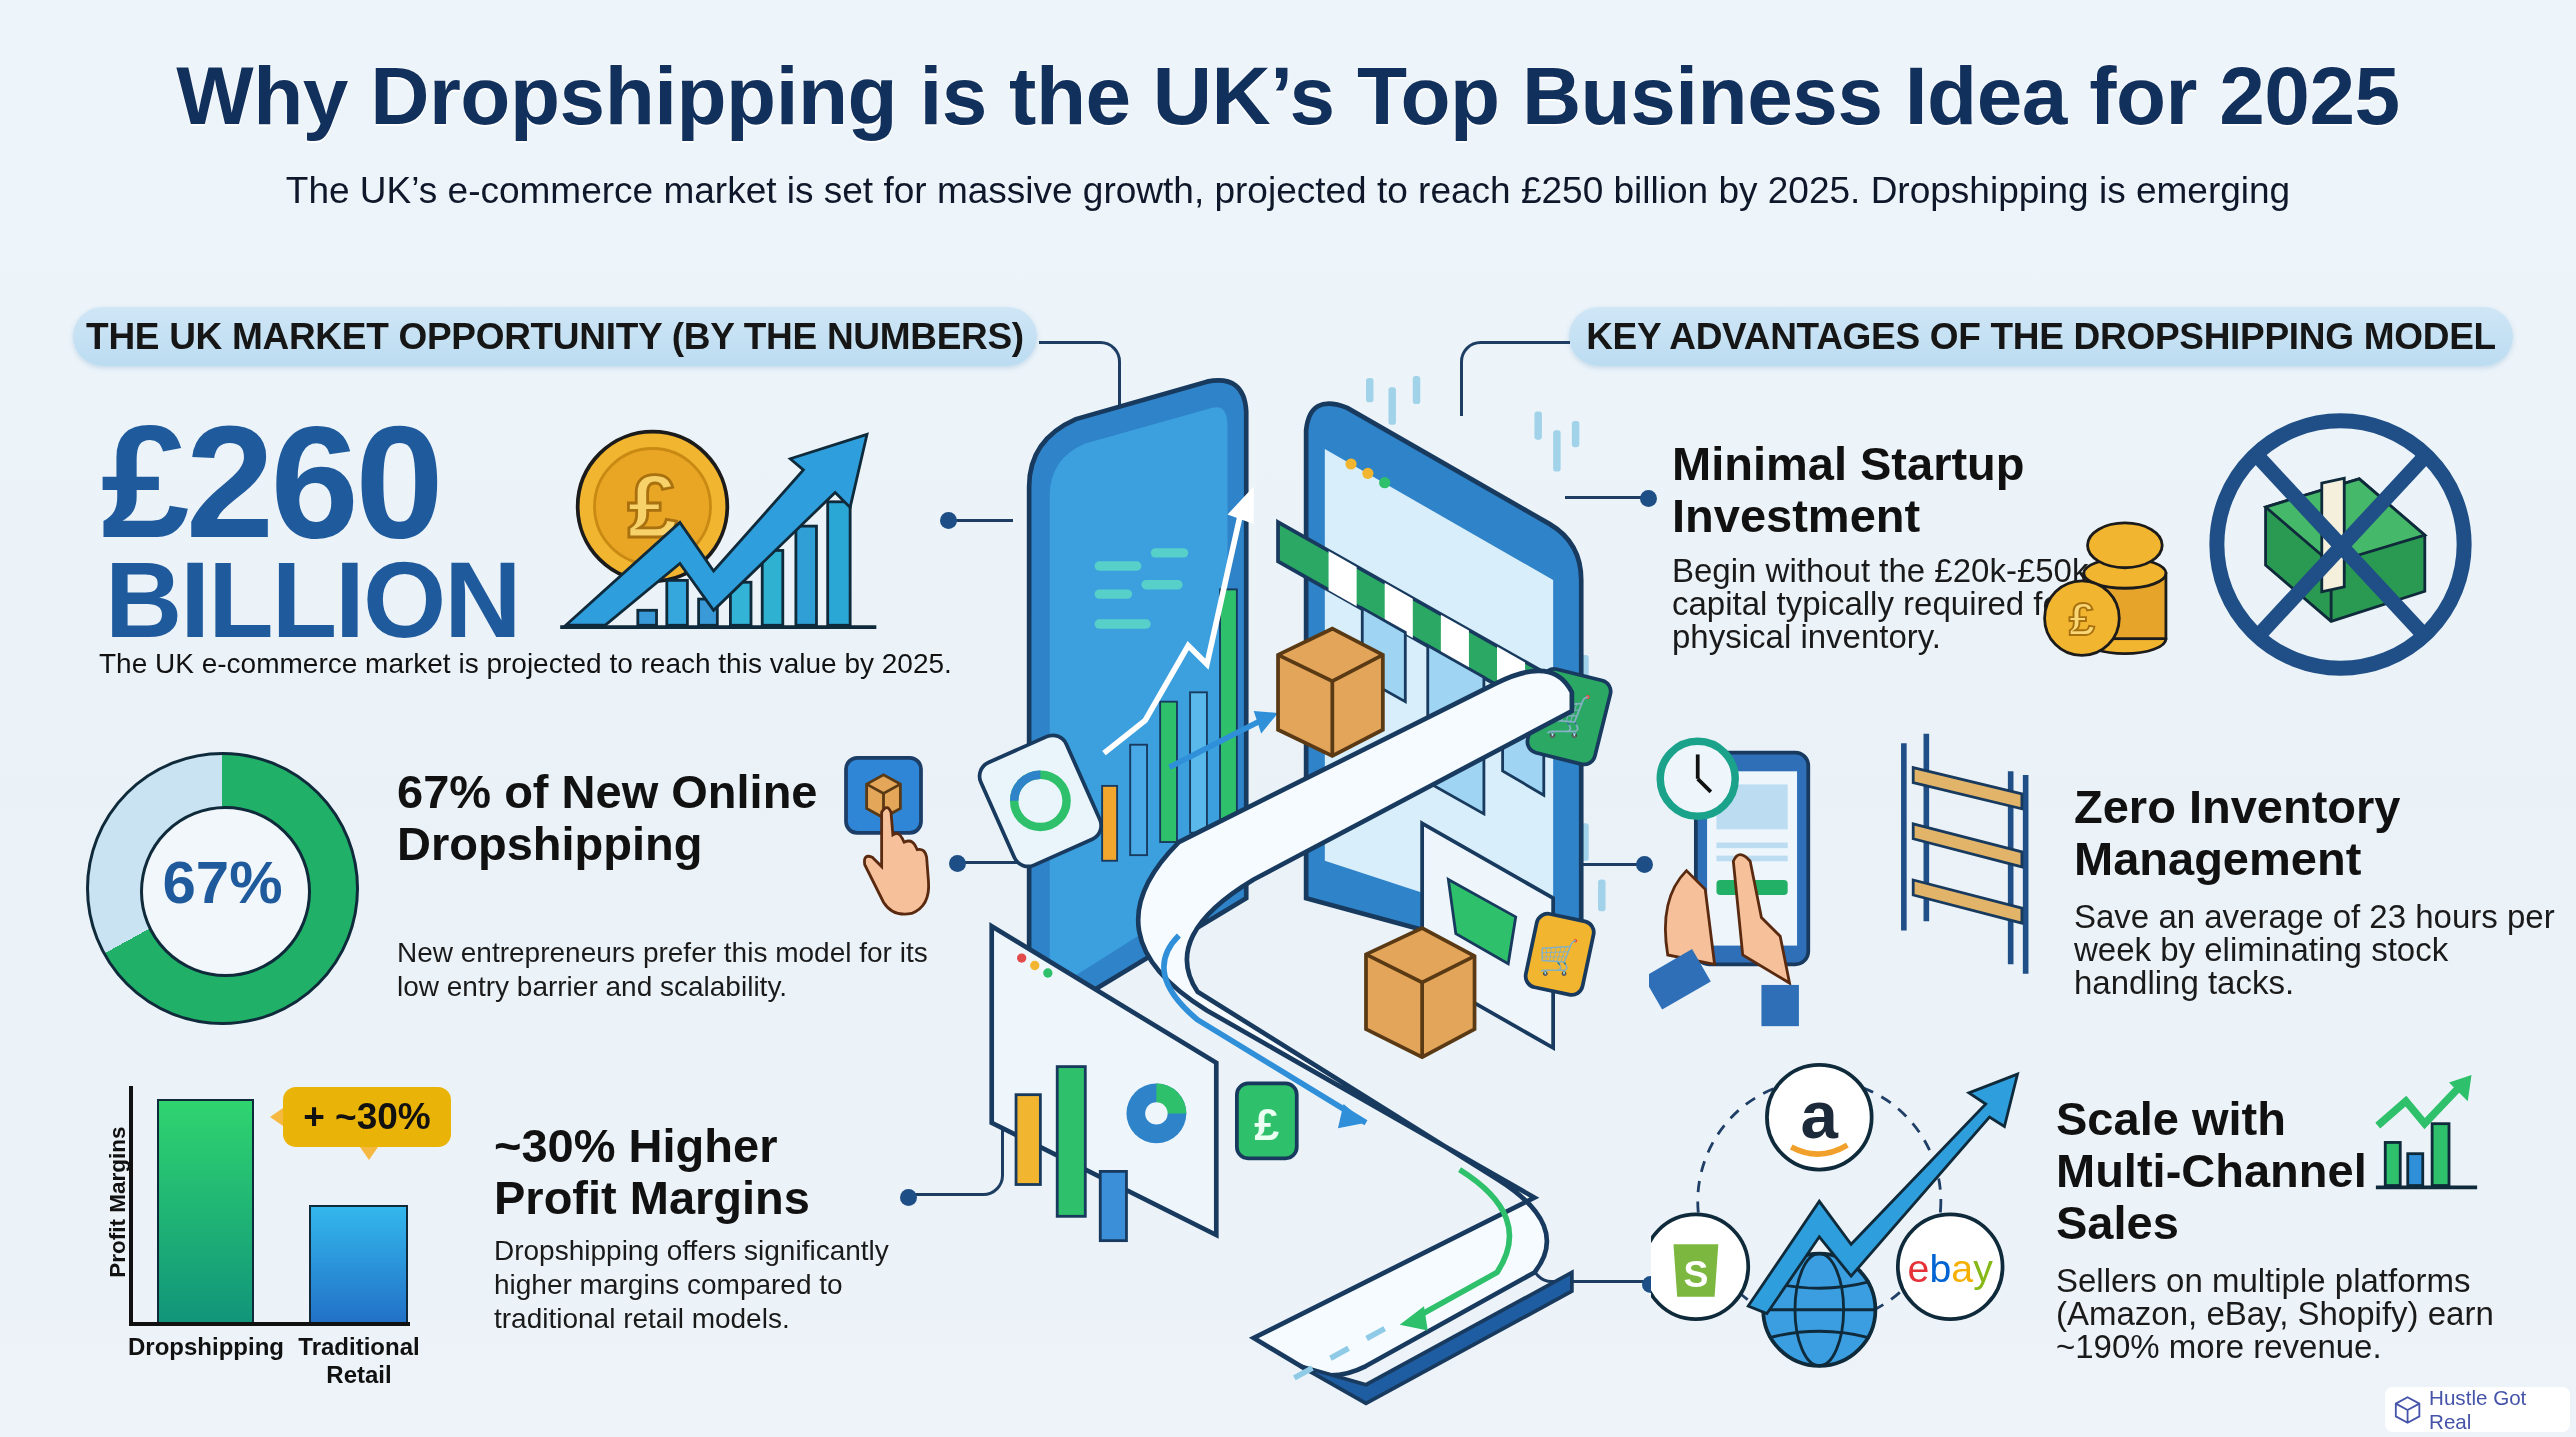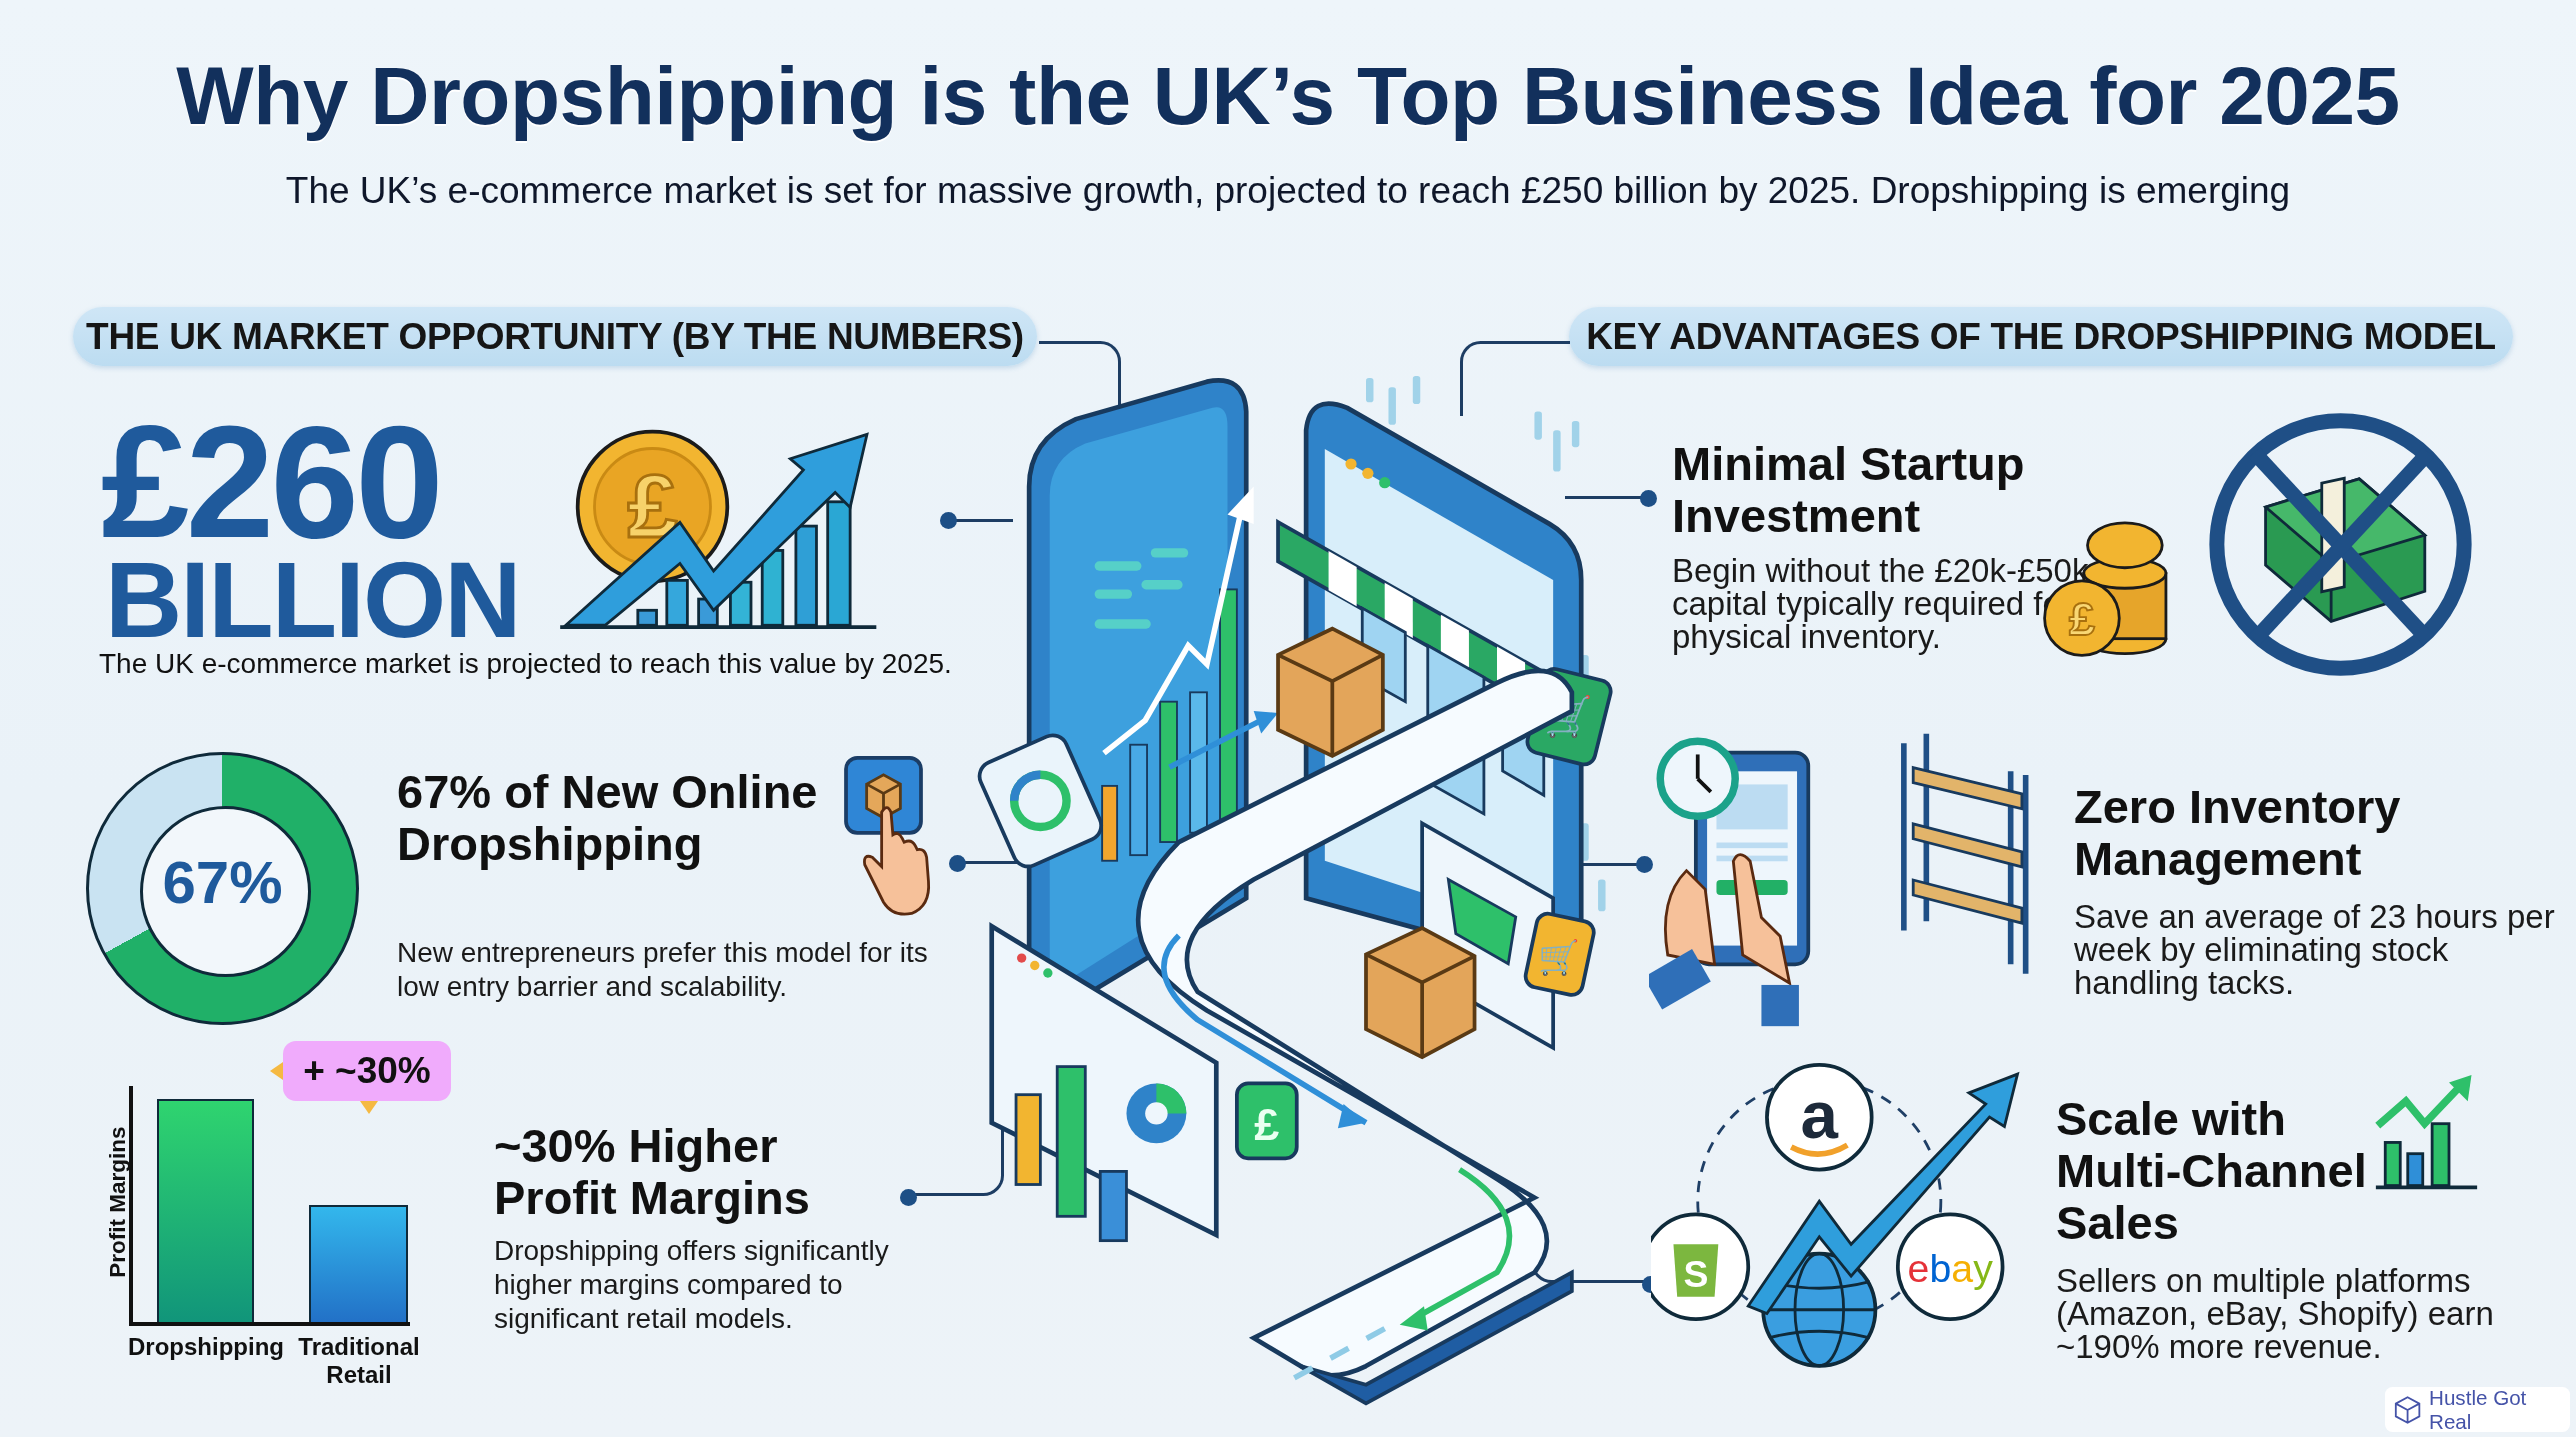--- a/index.html
+++ b/index.html
@@ -83,22 +83,22 @@
     position: absolute; left: 24px; top: 1189px; width: 187px; text-align: center;
     transform: rotate(-90deg); font-size: 22.5px; font-weight: 700; color: #111;
   }
   .bar { position: absolute; border: 2.8px solid #0f2a3a; }
   .bar-ds { left: 157px; width: 97px; background: linear-gradient(180deg, #2fd46f, #11957a); }
   .bar-tr { left: 309px; width: 99px; background: linear-gradient(180deg, #33b7ec, #2271c7); }
   .bc-cat {
     position: absolute; top: 1333px; font-size: 24px; font-weight: 700; text-align: center; line-height: 28px;
   }
   .callout {
-    position: absolute; left: 283px; top: 1041px; width: 168px; height: 60px;
-    background: #f0abfc; border-radius: 13px;
+    position: absolute; left: 283px; top: 1087px; width: 168px; height: 60px;
+    background: #eab308; border-radius: 13px;
     display: flex; align-items: center; justify-content: center;
     font-size: 37px; font-weight: 700; color: #111;
   }
   .callout::before {
     content: ""; position: absolute; left: -13px; top: 20.6px;
     border-right: 13px solid #f5b942; border-top: 9.4px solid transparent; border-bottom: 9.4px solid transparent;
   }
   .callout::after {
     content: ""; position: absolute; left: 77px; bottom: -13px;
     border-top: 13px solid #f5b942; border-left: 9.4px solid transparent; border-right: 9.4px solid transparent;
@@ -190,21 +190,21 @@
 <div class="bc-cat" style="left:122px;width:168px;">Dropshipping</div>
 <div class="bc-cat" style="left:298px;width:122px;">Traditional Retail</div>
 
 <div class="stat-head" style="left:494px;top:1120px;">
   <div>~30% Higher</div>
   <div>Profit Margins</div>
 </div>
 <div class="stat-body" style="left:494px;top:1234px;">
   <div>Dropshipping offers significantly</div>
   <div>higher margins compared to</div>
-  <div>significant retail models.</div>
+  <div>traditional retail models.</div>
 </div>
 
 <svg class="abs" style="left:973px;top:374px" width="655" height="1039" viewBox="0 0 700 1110">
 
   <g fill="#8fcbe6" opacity="0.8">
     <rect x="420" y="4" width="8" height="26" rx="3"></rect>
       <rect x="444" y="14" width="8" height="40" rx="3"></rect>
     <rect x="470" y="2" width="8" height="30" rx="3"></rect>
       <rect x="600" y="40" width="8" height="30" rx="3"></rect>
     <rect x="620" y="60" width="8" height="44" rx="3"></rect>

